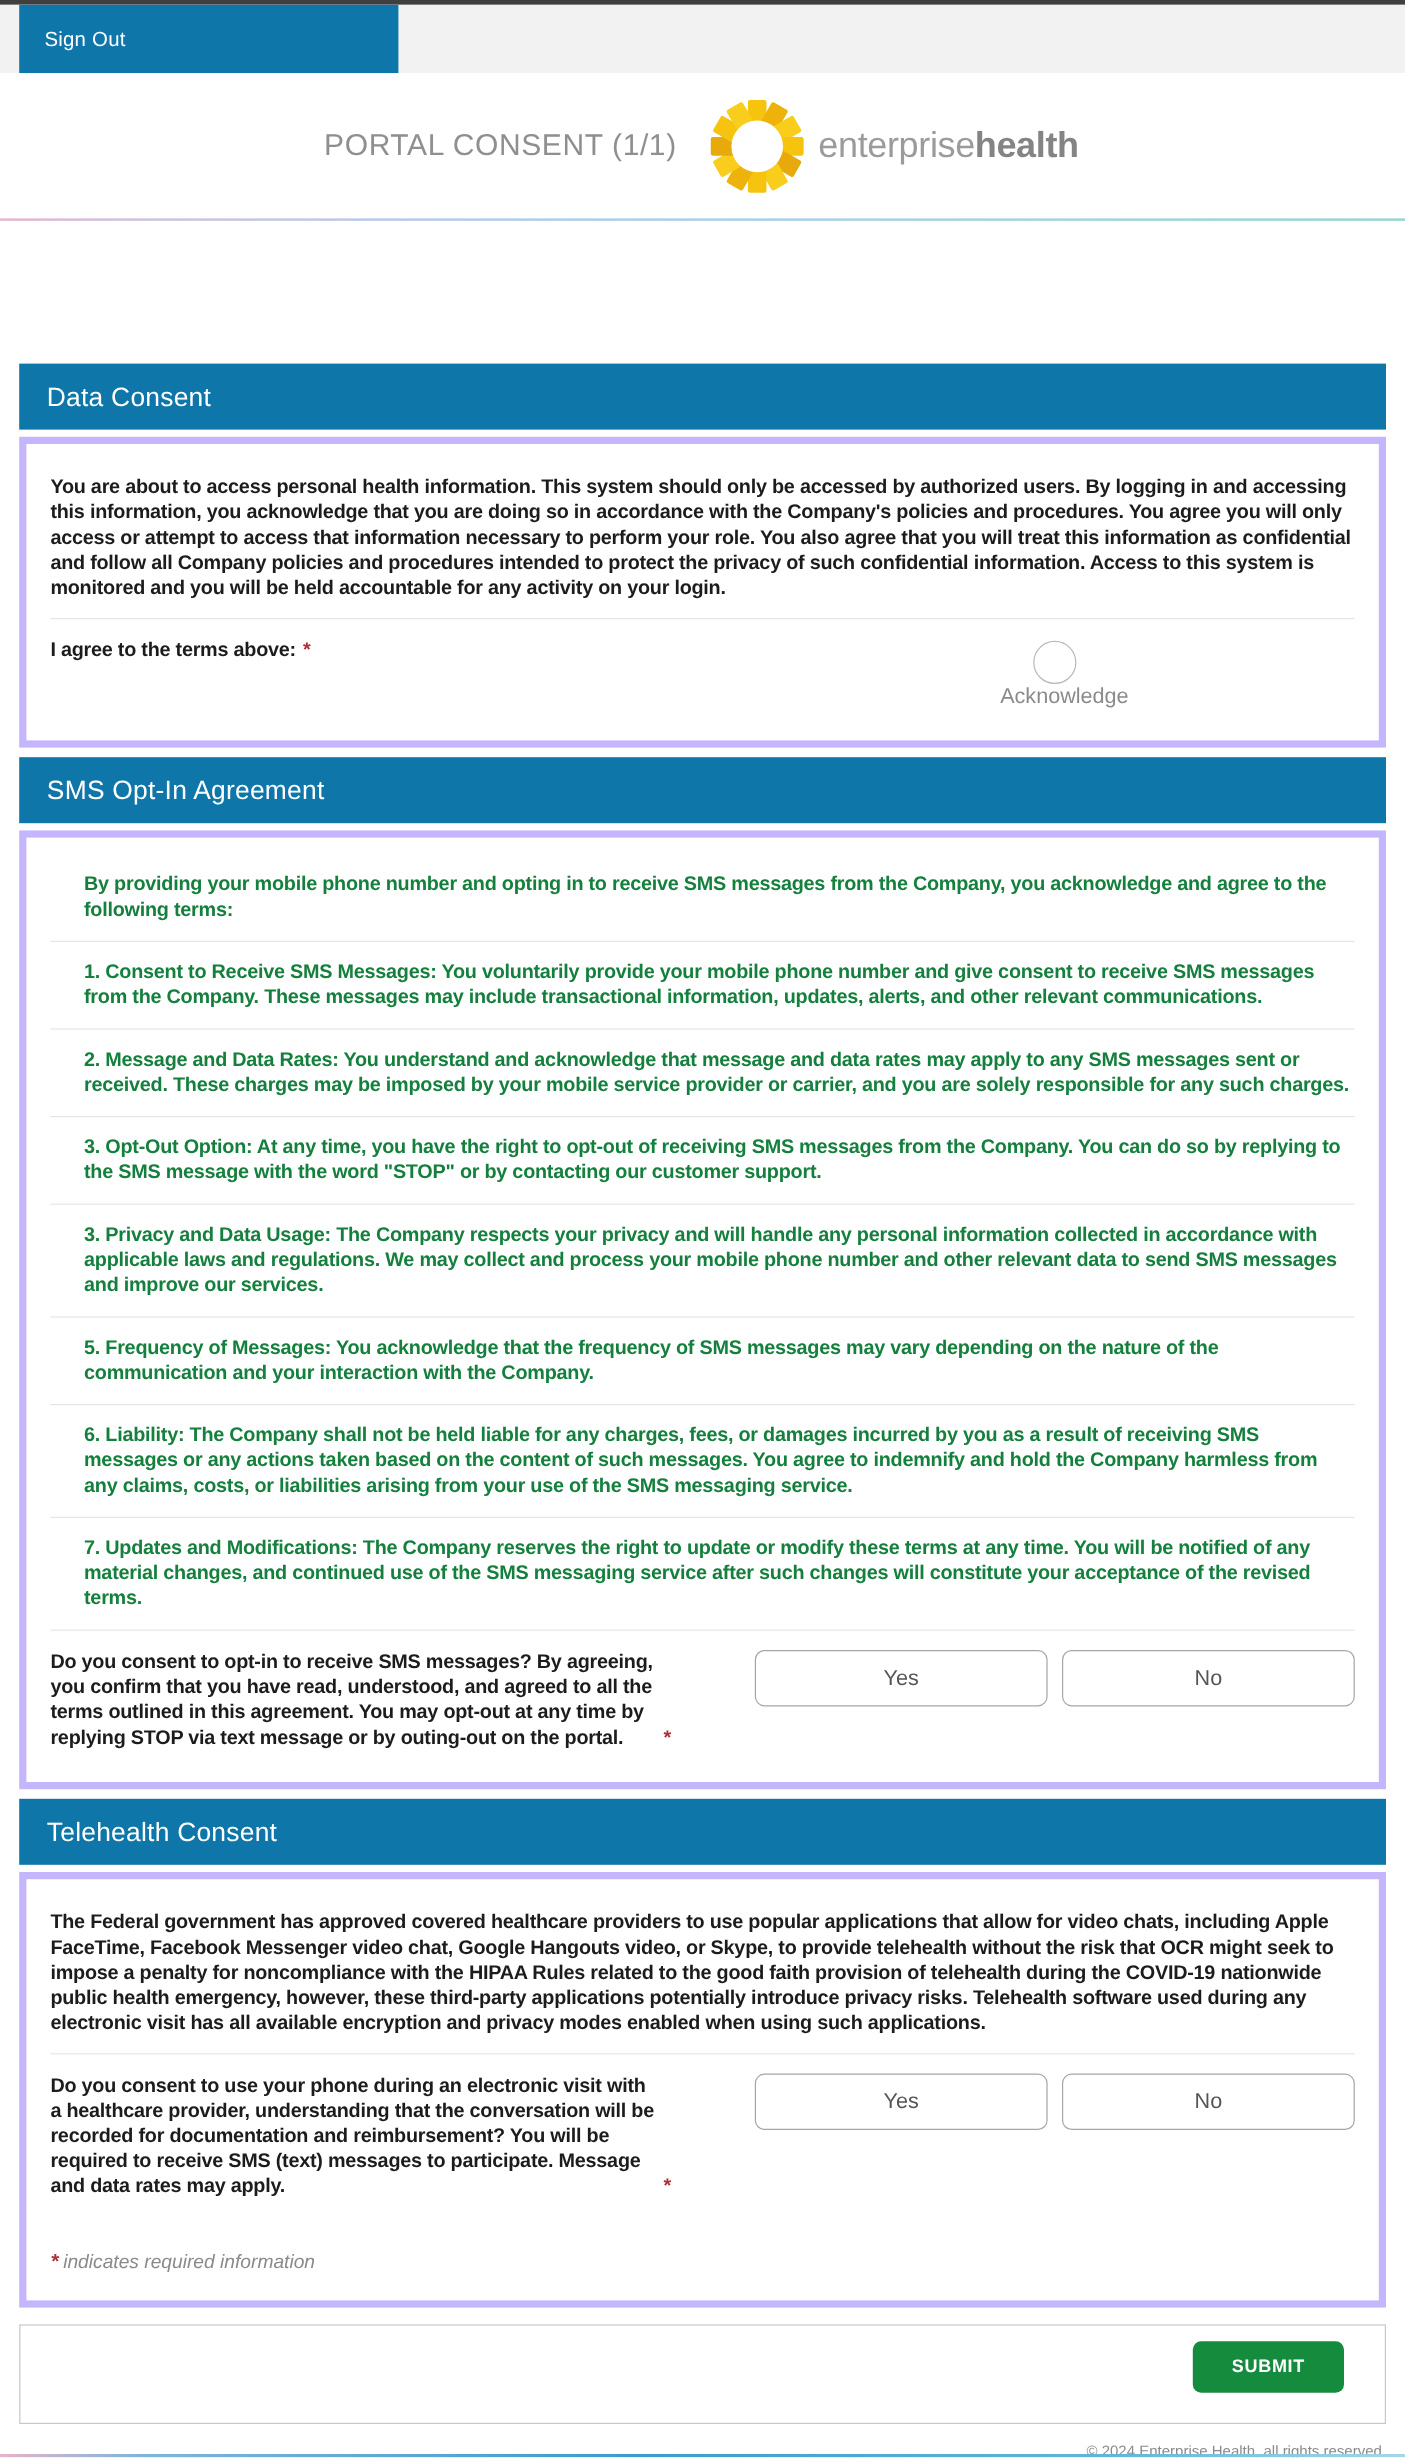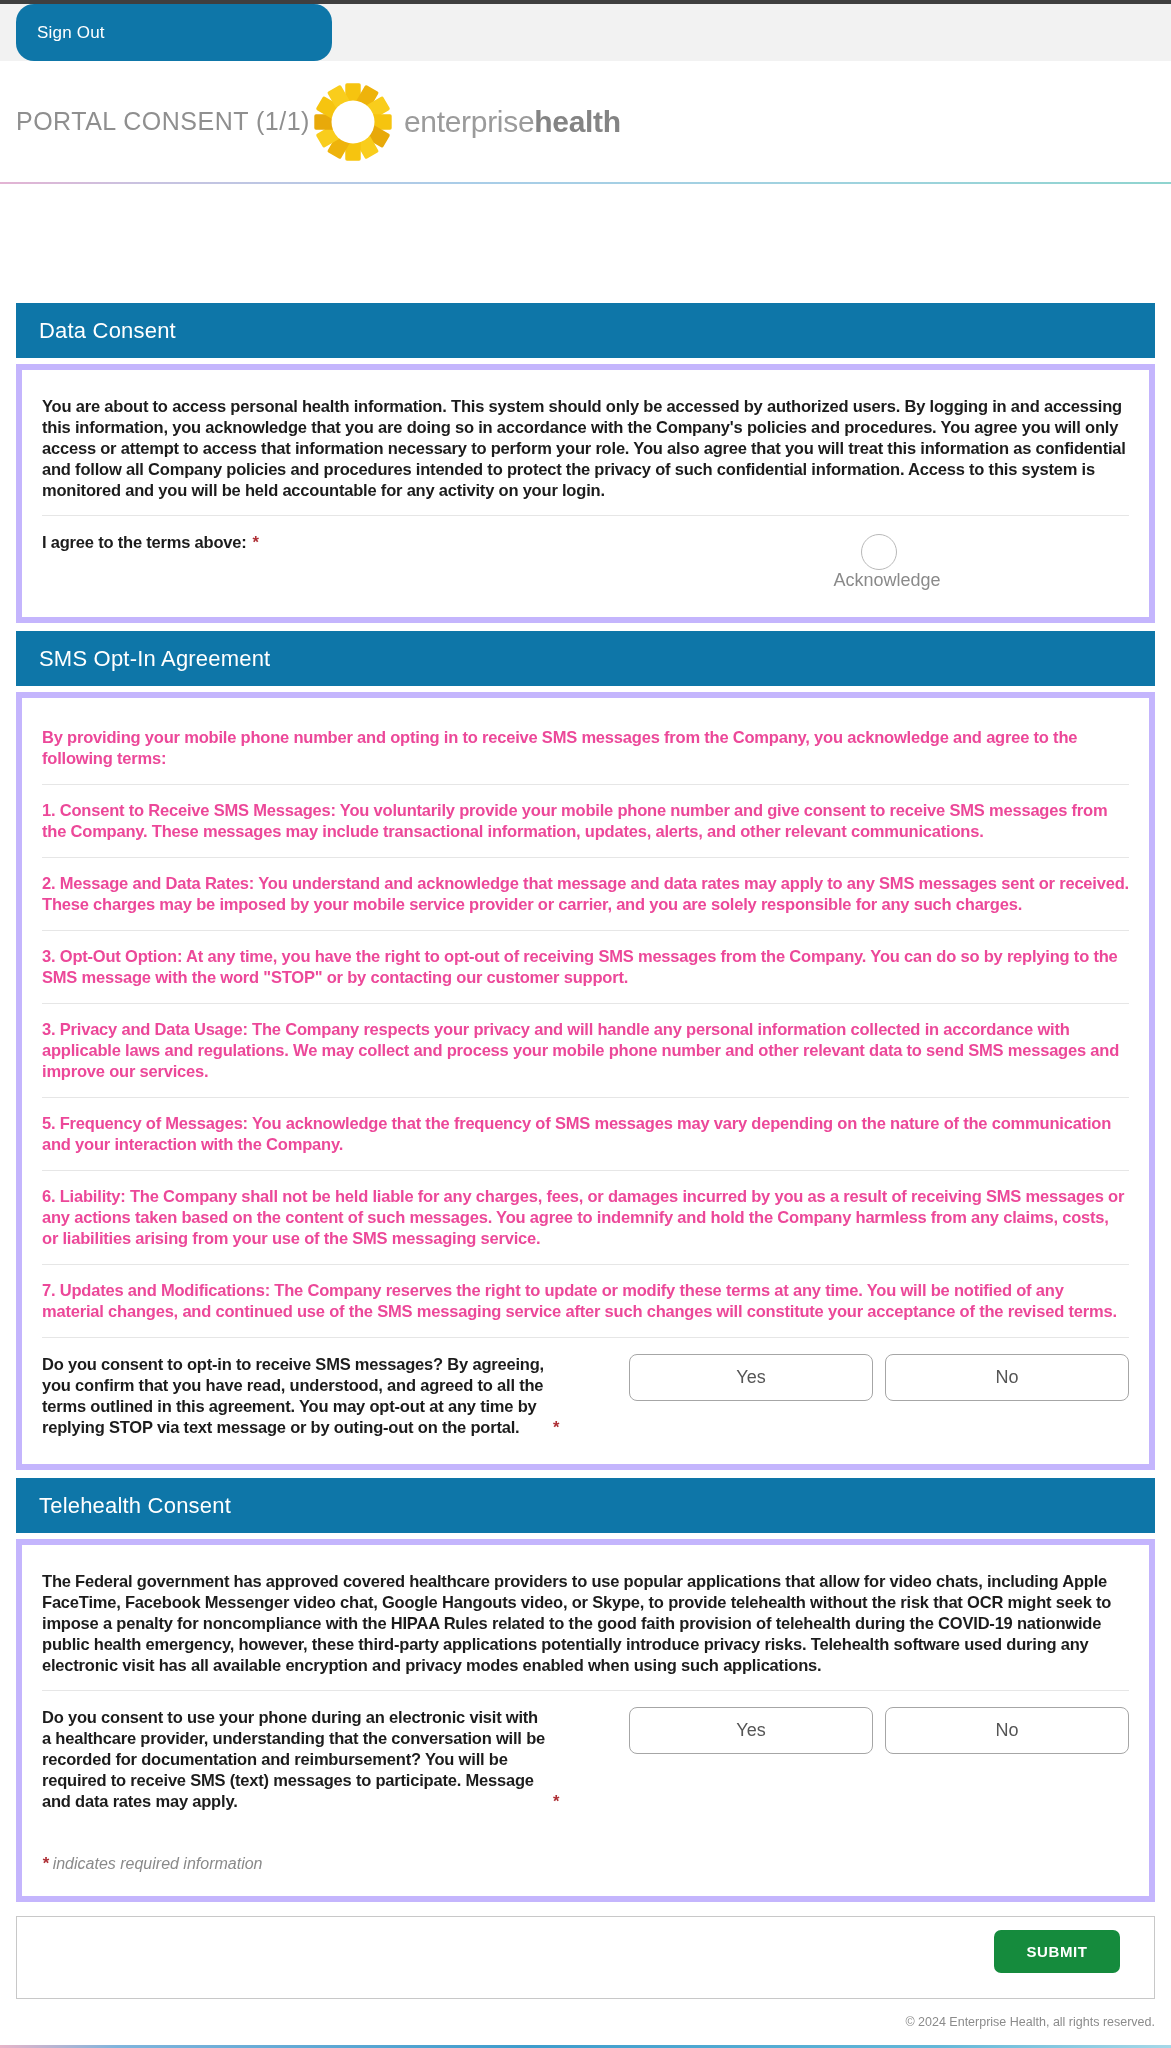--- a/index.html
+++ b/index.html
@@ -4,44 +4,44 @@
 <style>
   * { margin:0; padding:0; box-sizing:border-box; }
   html,body { background:#fff; }
   body { width:1171px; font-family:"Liberation Sans", sans-serif; }
   .page { position:relative; width:1171px; height:2048px; overflow:hidden; background:#fff; }
 
   .topbar { height:4px; width:100%; background:#3f3f3f; }
   .tabrow { height:57px; background:#f2f2f2; }
   .signout { margin-left:16px; width:316px; height:57px; background:#0e76a8; color:#fff;
              font-size:17px; display:flex; align-items:center; padding-left:21px; cursor:pointer;
-             letter-spacing:.2px;border-radius:18px; }
+             letter-spacing:.2px; }
 
-  .header { height:121px; display:flex; align-items:center; justify-content:flex-start;
-            padding:0 16px; background:#fff; }
+  .header { height:121px; display:flex; align-items:center; justify-content:center;
+            padding:0 16px; background:#fff;gap:24px; }
   .page-title { color:#8f8f8f; font-size:25px; letter-spacing:.5px; }
   .logo { display:flex; align-items:center; margin-right:2px; }
   .logo svg { display:block; }
   .logo-text { margin-left:8px; font-size:30px; letter-spacing:-0.3px; }
   .lt1 { color:#9b9b9b; font-weight:400; }
   .lt2 { color:#848484; font-weight:700; }
 
   .grad-line { height:2px; width:100%;
        background:linear-gradient(90deg,#e3b3d3 0%,#c9c2e0 12%,#a9cde8 40%,#9ed3dd 75%,#8fd4cf 100%); }
 
   .content { padding-top:119px; }
   .card { margin:0 16px 8px; }
   .card-header { background:#0e76a8; color:#fff; height:55px; display:flex; align-items:center;
                  padding:0 23px; font-size:22px; margin-bottom:6px; letter-spacing:.2px; }
   .card-body { border:6px solid #c4b5fd; background:#fff; padding:14px 20px; }
 
   .para { font-weight:bold; color:#1c1c1c; font-size:16.5px; line-height:21px;
           letter-spacing:-0.2px; padding:12px 0 14px; }
-  .term { font-weight:bold; color:#ec4899; font-size:16.5px; line-height:21px;
-          letter-spacing:-0.2px; padding:15px 0; }
+  .term { font-weight:bold; color:#15803d; font-size:16.5px; line-height:21px;
+          letter-spacing:-0.2px; padding:15px 0;margin-left:28px; }
   .hr { height:1px; background:#e6e6e6; }
 
   .qrow { display:flex; align-items:flex-start; padding:16px 0 12px; }
   .qtext { width:54%; font-weight:bold; color:#1c1c1c; font-size:16.5px; line-height:21px;
            letter-spacing:-0.2px; padding-right:30px; }
   .qtext .inner { max-width:505px; display:inline-block; }
   .req { color:#ae2f35; font-weight:bold; margin-left:6px; }
   .qcontrols { flex:1; }
 
   .ack { display:flex; align-items:center; padding-top:2px;flex-direction:column; }

